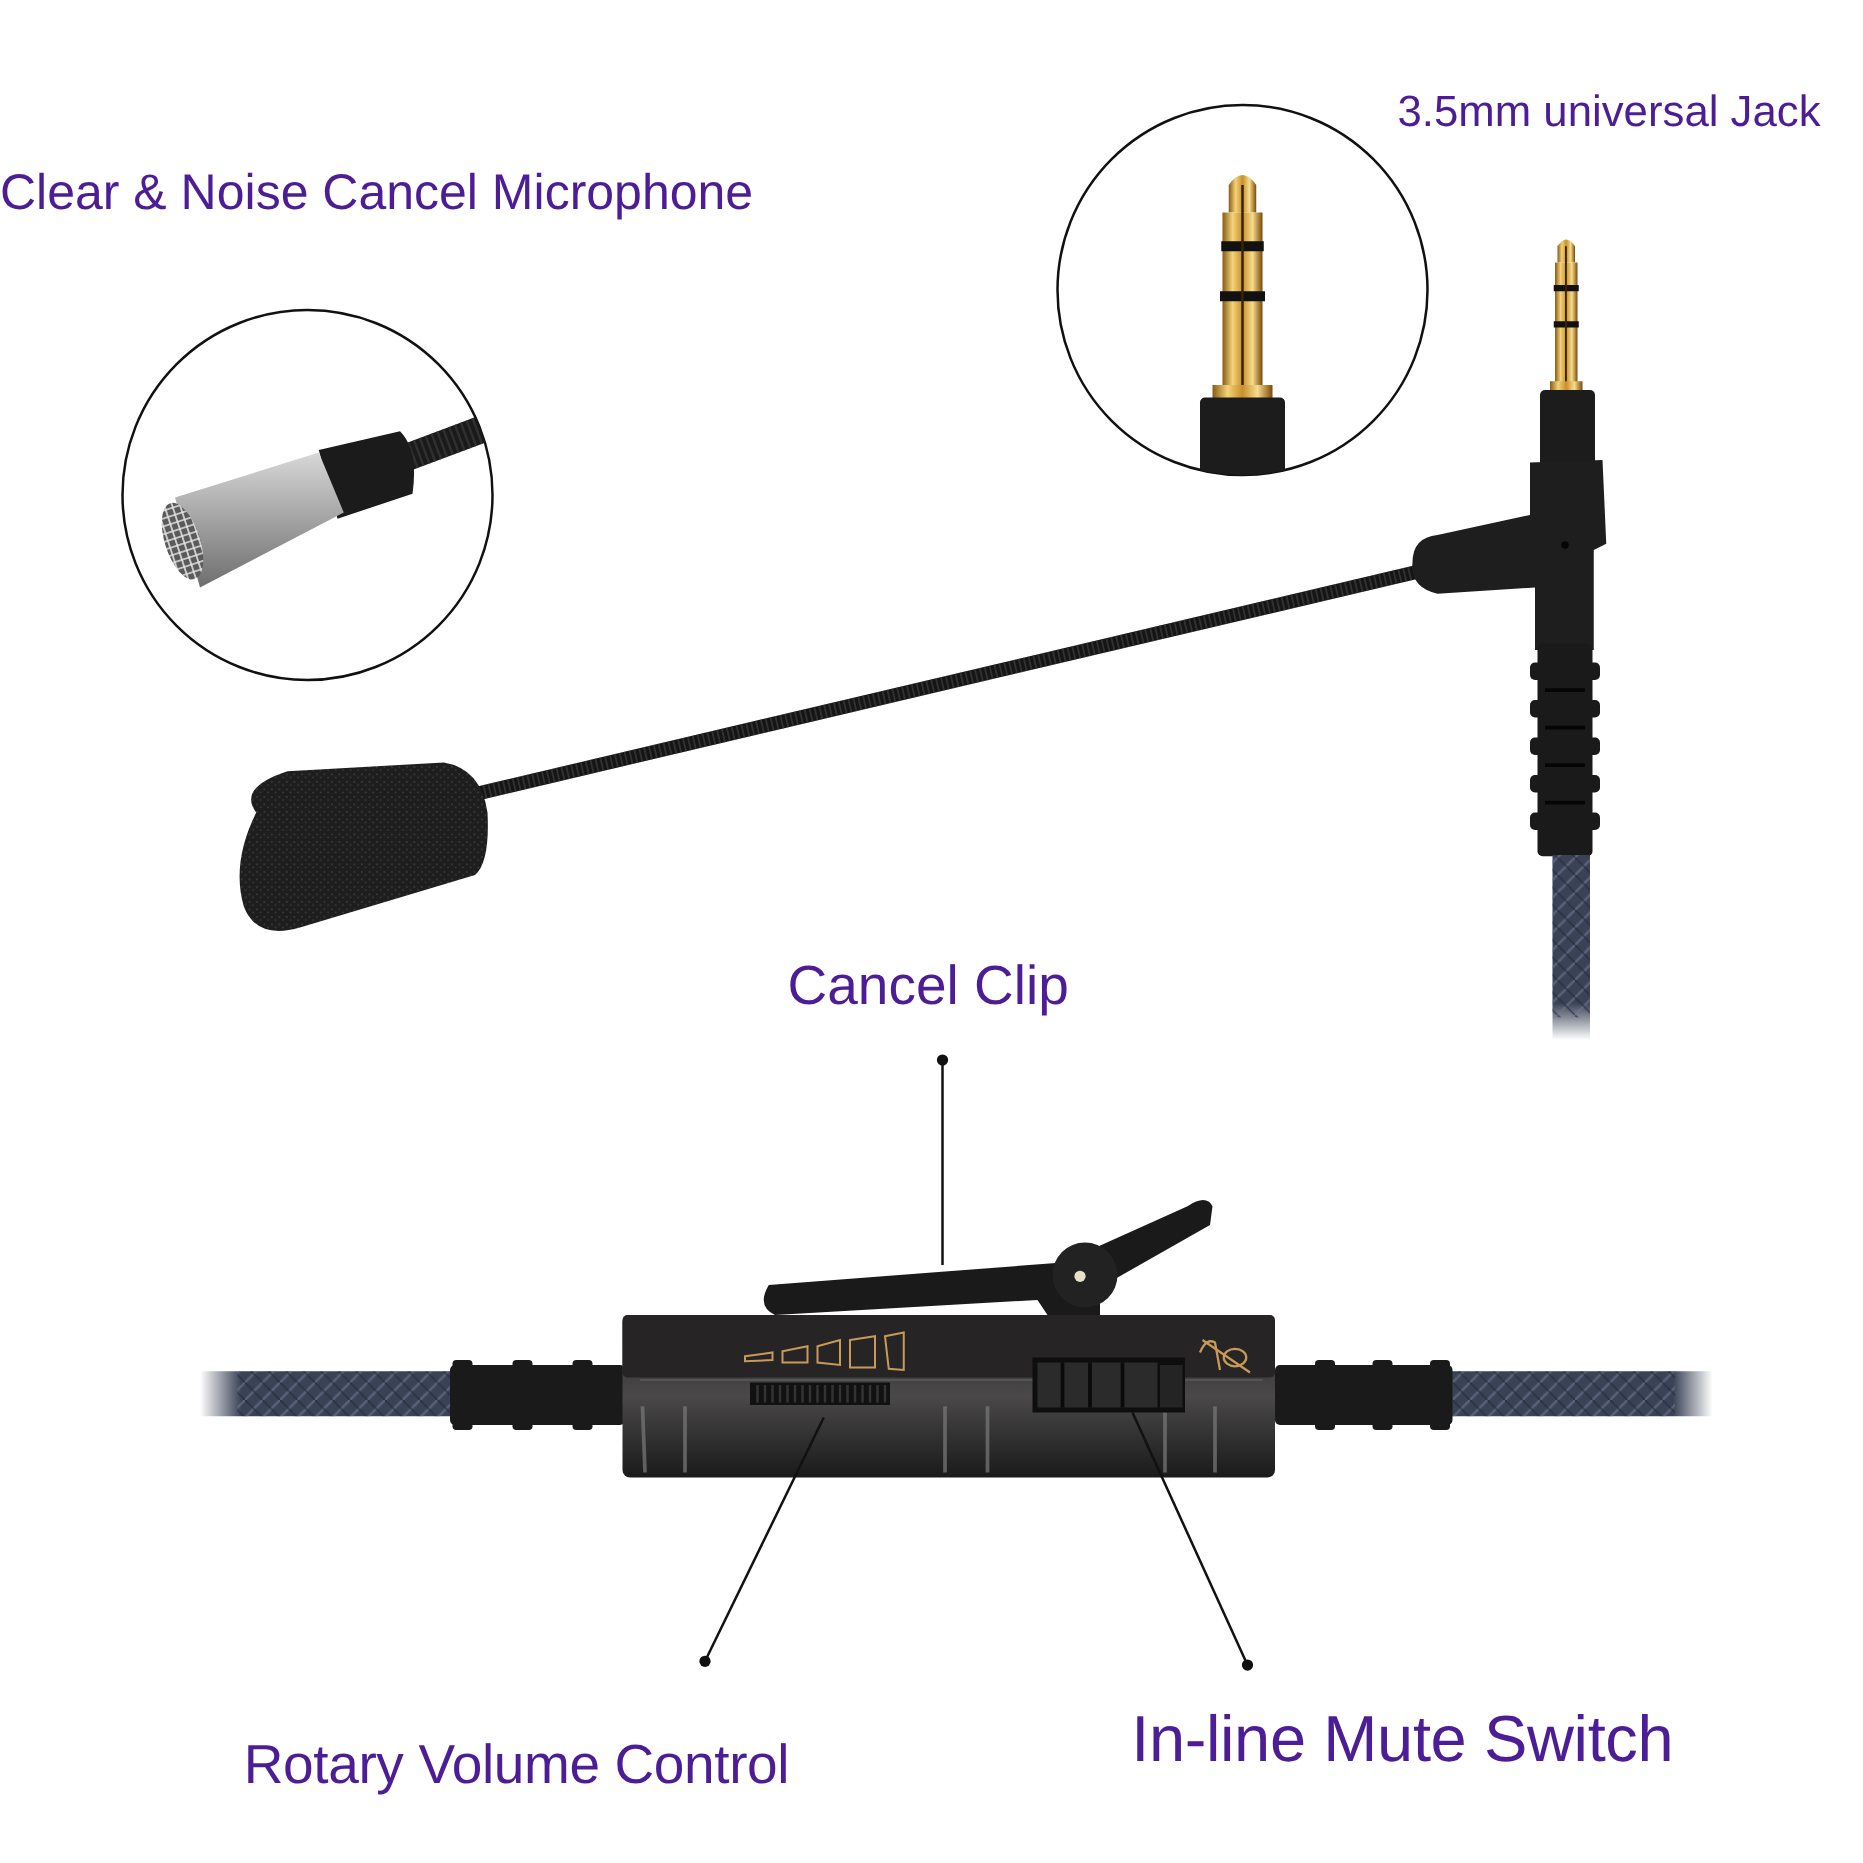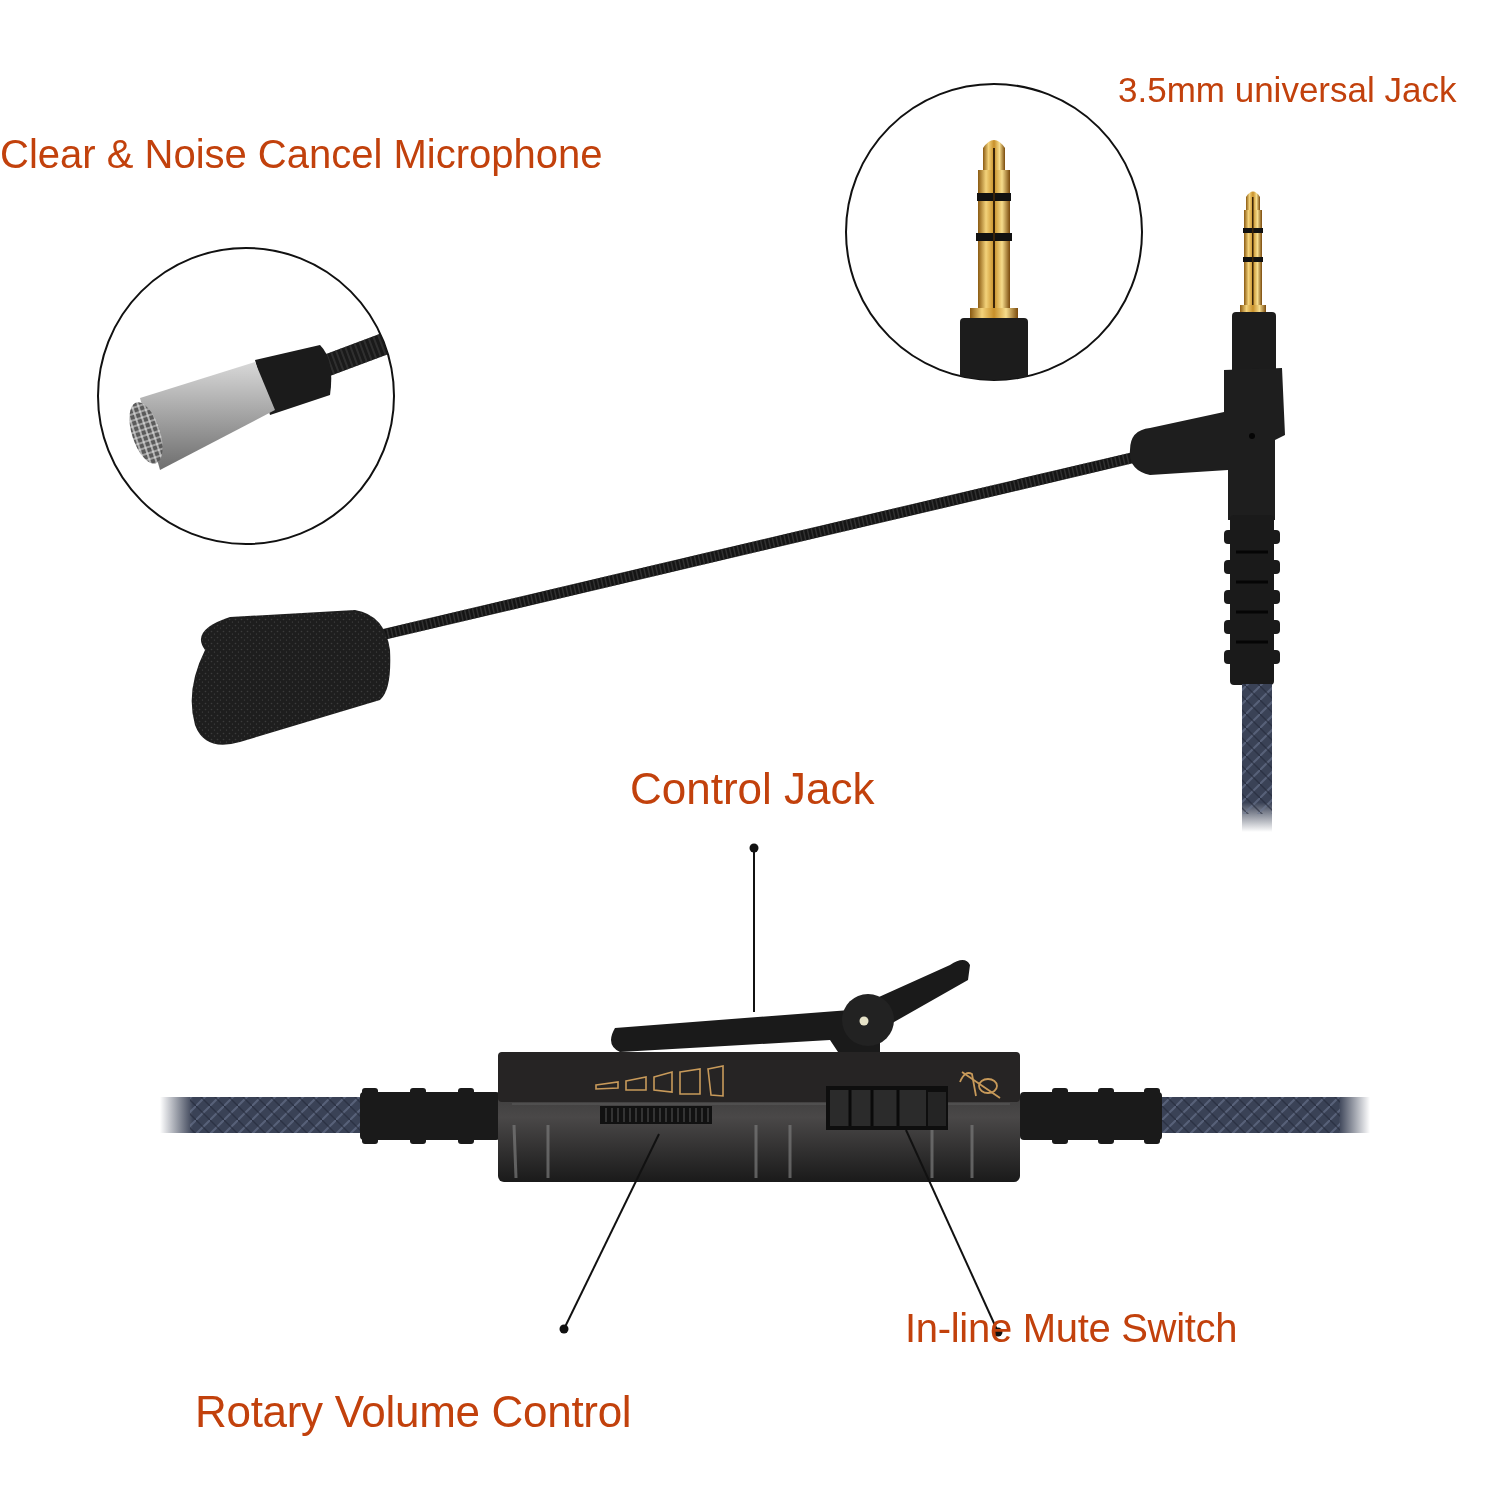--- a/index.html
+++ b/index.html
@@ -1,23 +1,23 @@
 <!DOCTYPE html>
 <html><head>
   <meta charset="utf-8">
   <style>
     html, body { margin: 0; padding: 0; background: #ffffff; }
     body { width: 1490px; height: 1490px; position: relative; overflow: hidden;
            font-family: "Liberation Sans", sans-serif; color: #111111; }
-    .label { position: absolute; white-space: nowrap; color: #c2410c; line-height: 1; }
+    .label { position: absolute; white-space: nowrap; color: #4c1d95; line-height: 1; }
     .label-mic { left: 0px; top: 134px; font-size: 40px; }
     .label-jack { left: 1118px; top: 72px; font-size: 35px; }
     .label-clip { left: 630px; top: 767px; font-size: 44px; }
     .label-volume { left: 195px; top: 1366px; font-size: 44px; letter-spacing: -0.3px; margin-top: 24px; }
-    .label-mute { left: 905px; top: 1308px; font-size: 40px; letter-spacing: -0.3px; }
+    .label-mute { left: 905px; top: 1366px; font-size: 52px; letter-spacing: -0.3px; }
     svg.scene { position: absolute; left: 0; top: 0; }
   </style>
 </head>
 <body>
 
 <svg class="scene" width="1490" height="1490" viewBox="0 0 1490 1490" xmlns="http://www.w3.org/2000/svg">
   <defs>
     <linearGradient id="goldGrad" x1="0" x2="1" y1="0" y2="0">
       <stop offset="0" stop-color="#8a5a12"></stop>
       <stop offset="0.25" stop-color="#f3d27a"></stop>
@@ -248,15 +248,15 @@
     <circle cx="564" cy="1329" r="4.5" fill="#111"></circle>
   </g>
   <g>
     <line x1="998" y1="1332" x2="906" y2="1130" stroke="#111" stroke-width="2"></line>
     <circle cx="998" cy="1332" r="4.5" fill="#111"></circle>
   </g>
 </svg>
 
 <div class="label label-mic">Clear &amp; Noise Cancel Microphone</div>
 <div class="label label-jack">3.5mm universal Jack</div>
-<div class="label label-clip">Control Jack</div>
+<div class="label label-clip">Cancel Clip</div>
 <div class="label label-volume">Rotary Volume Control</div>
 <div class="label label-mute">In-line Mute Switch</div>
 
 </body></html>

